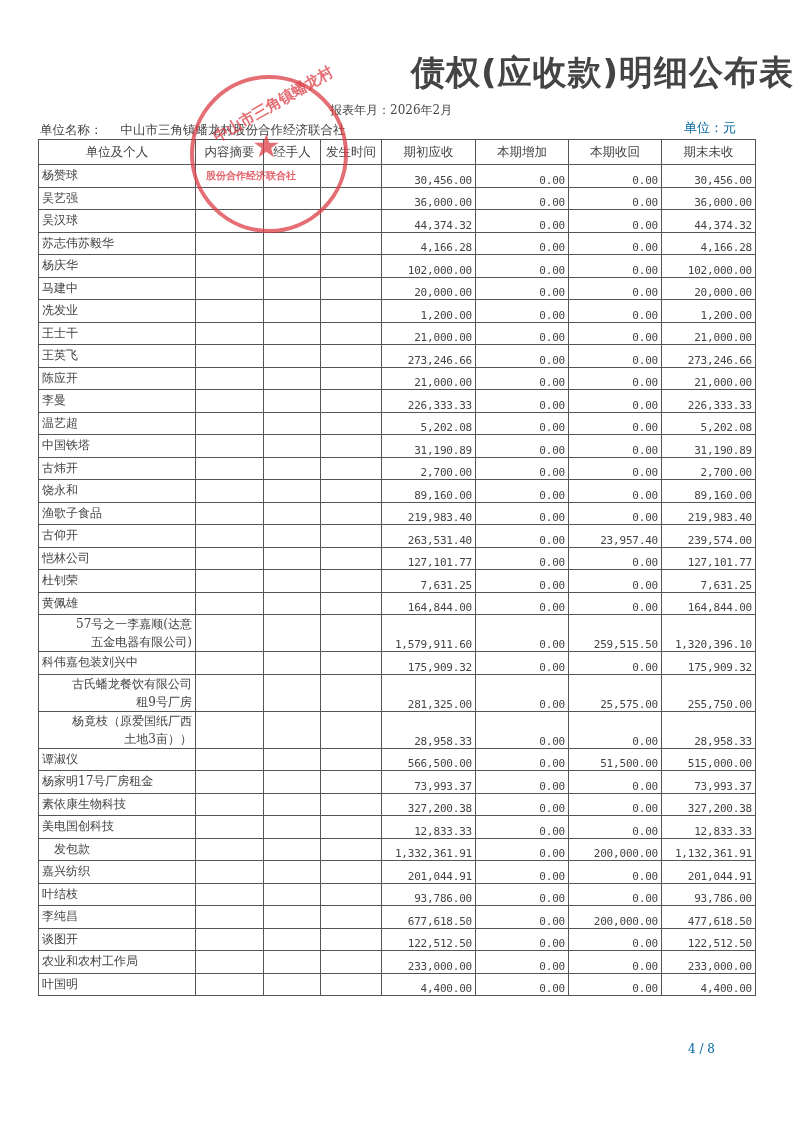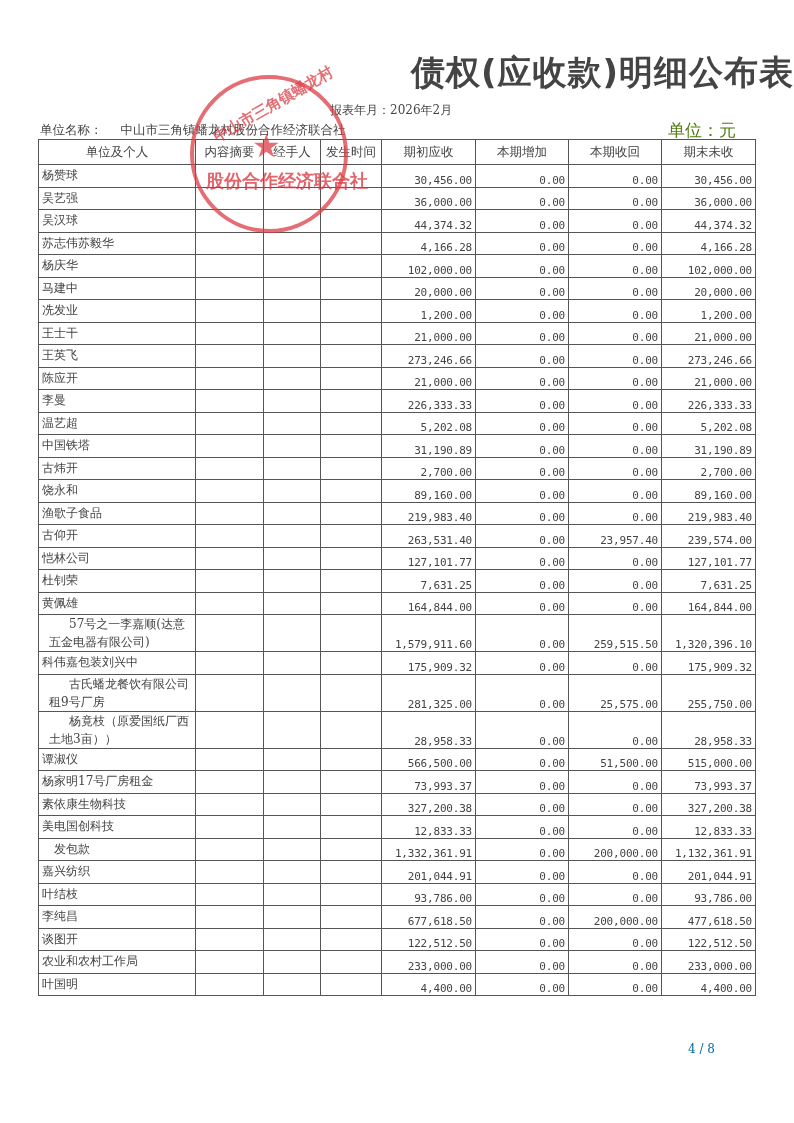--- a/index.html
+++ b/index.html
@@ -15,55 +15,55 @@
     font-family: "DejaVu Sans", "Liberation Sans", sans-serif;
   }
   .report-date {
     position: absolute; left: 330px; top: 102px; font-size: 12px; color: #444;
   }
   .unit-name-row {
     position: absolute; left: 40px; top: 122px; font-size: 12.5px; color: #444;
   }
   .unit-name-row .lbl { margin-right: 18px; }
   .unit-label {
-    position: absolute; right: 58px; top: 119px; font-size: 17px; color: #4d7c0f;
+    position: absolute; right: 58px; top: 119px; font-size: 13px; color: #0369a1;
   }
   table.main {
     position: absolute; left: 38px; top: 139px;
     border-collapse: collapse; table-layout: fixed;
     width: 707px; font-size: 12px;
   }
   table.main th, table.main td {
     border: 1px solid #555; padding: 0 3px; height: 21.5px;
     color: #444; font-weight: normal; overflow: hidden; white-space: nowrap;
   }
   table.main th { text-align: center; font-size: 12.5px; height: 24px; }
   td.name { text-align: left; padding-left: 22px; }
   td.name.top { padding-left: 15px; }
-  td.name.wrap { white-space: normal; line-height: 18px; height: 36px; padding-left: 10px; }
+  td.name.wrap { white-space: normal; line-height: 18px; height: 36px; padding-left: 10px; text-align: right; }
   td.name.wrap .indent { padding-left: 20px; }
   td.num { text-align: right; font-family: "DejaVu Sans Mono", "Liberation Mono", monospace; font-size: 11px; letter-spacing: -0.2px; vertical-align: bottom; padding-bottom: 2px; }
   tr.tall td { height: 36px; }
   .page-num {
     position: absolute; left: 688px; top: 1042px; font-size: 12px; color: #0369a1;
   }
   .stamp {
     position: absolute; left: 190px; top: 75px; width: 150px; height: 150px;
     border-radius: 50%; border: 4px solid rgba(220,60,70,0.75);
     pointer-events: none;
   }
   .stamp .star {
     position: absolute; left: 58px; top: 48px; font-size: 32px; color: rgba(220,60,70,0.75);
   }
   .stamp .stamp-top {
     position: absolute; left: 12px; top: 16px; font-size: 15px; color: rgba(220,60,70,0.75);
     transform: rotate(-30deg); font-weight: bold; white-space: nowrap;
   }
   .stamp .stamp-bottom {
-    position: absolute; left: 12px; top: 90px; font-size: 18px; color: rgba(220,60,70,0.8);
+    position: absolute; left: 12px; top: 90px; font-size: 10px; color: rgba(220,60,70,0.8);
     font-weight: bold; white-space: nowrap; text-align: right;
   }
 </style>
 </head>
 <body>
 
 <div class="title">债权(应收款)明细公布表</div>
 <div class="report-date">
   <span>报表年月：</span><span>2026年2月</span>
 </div>

